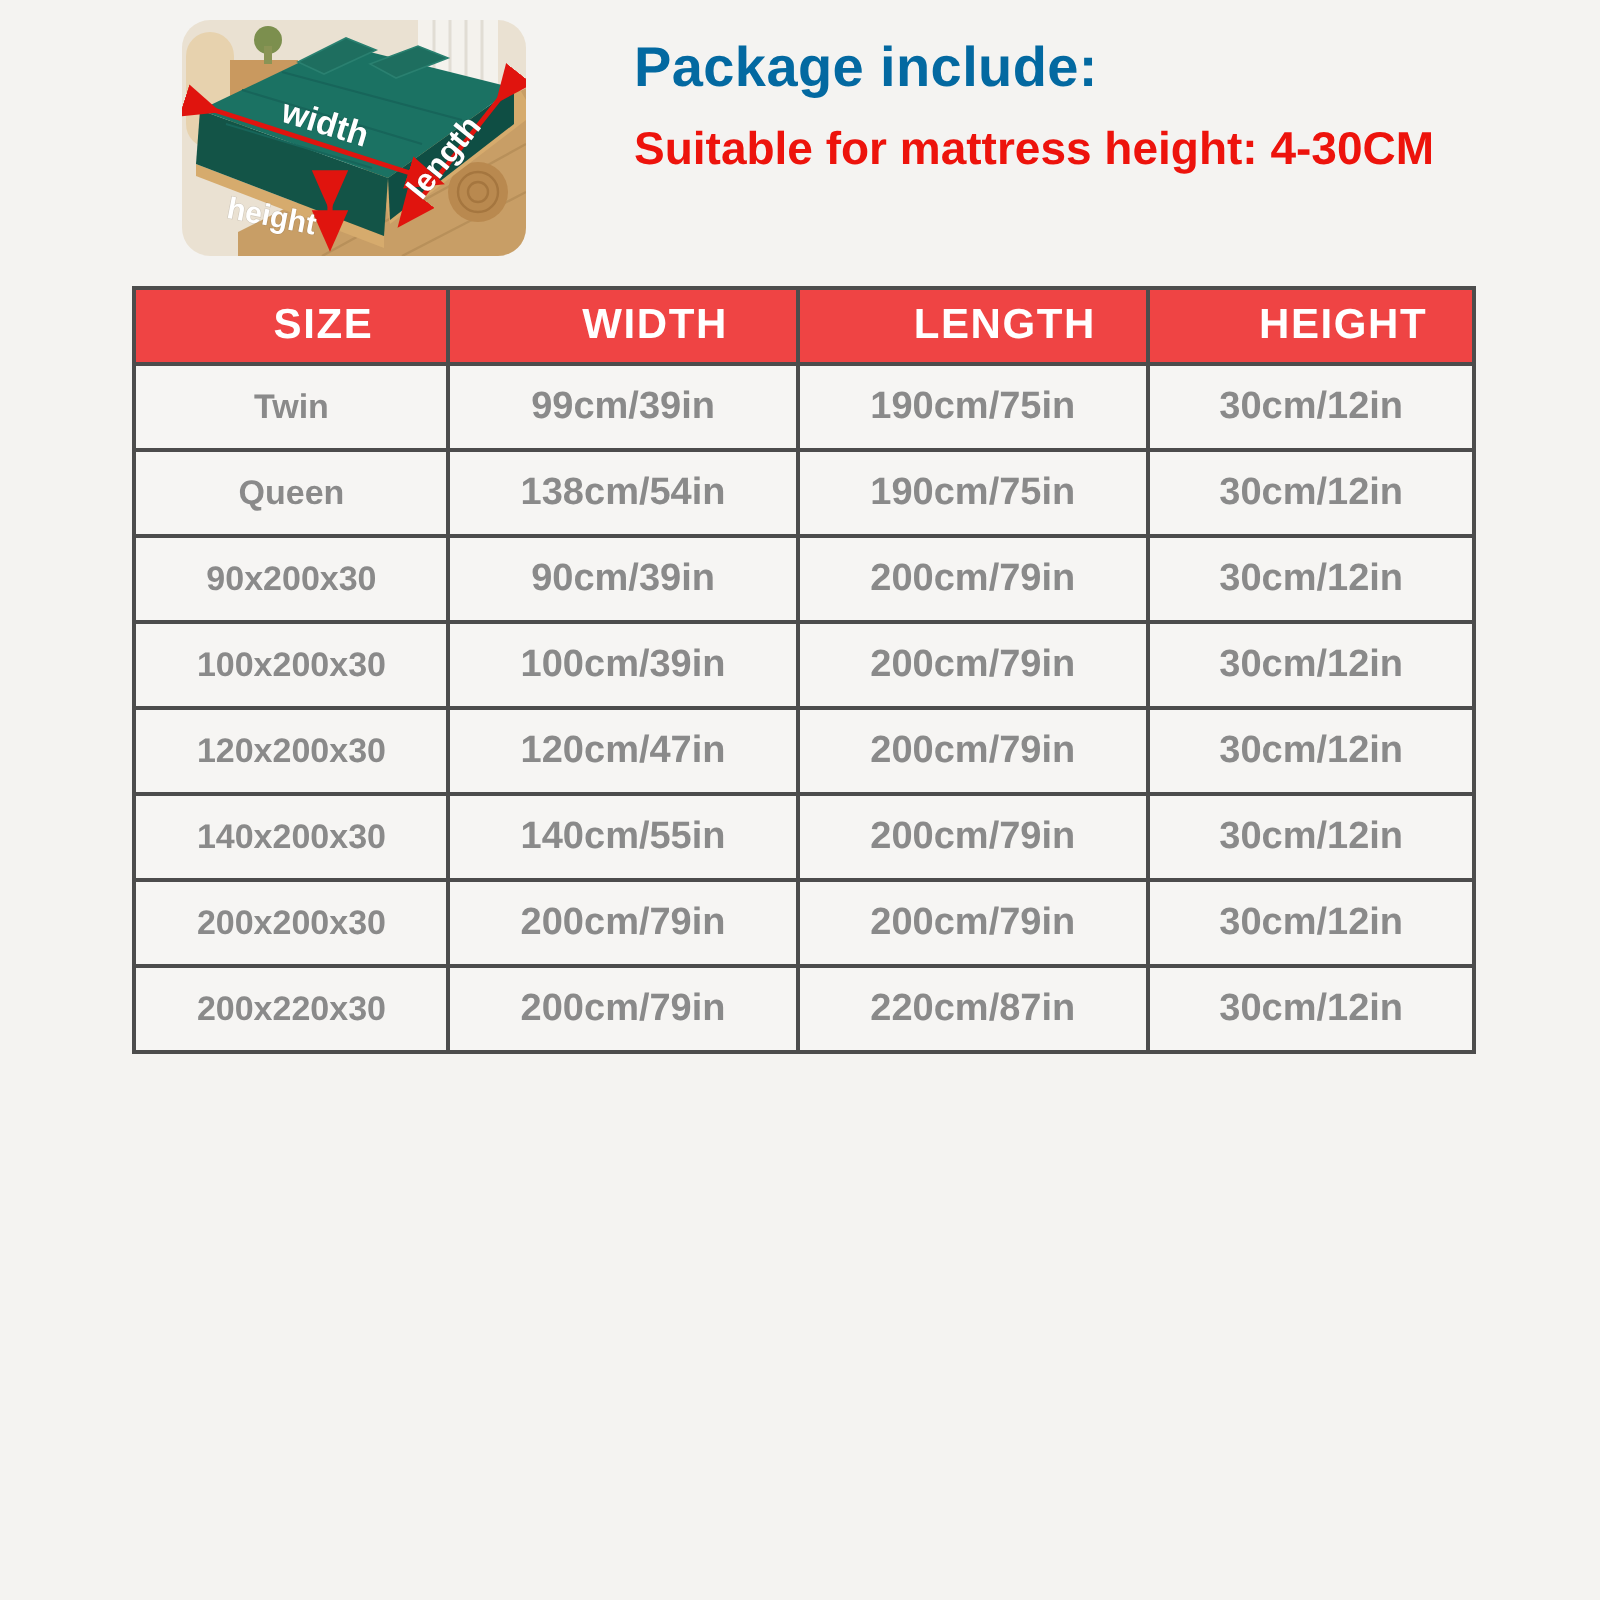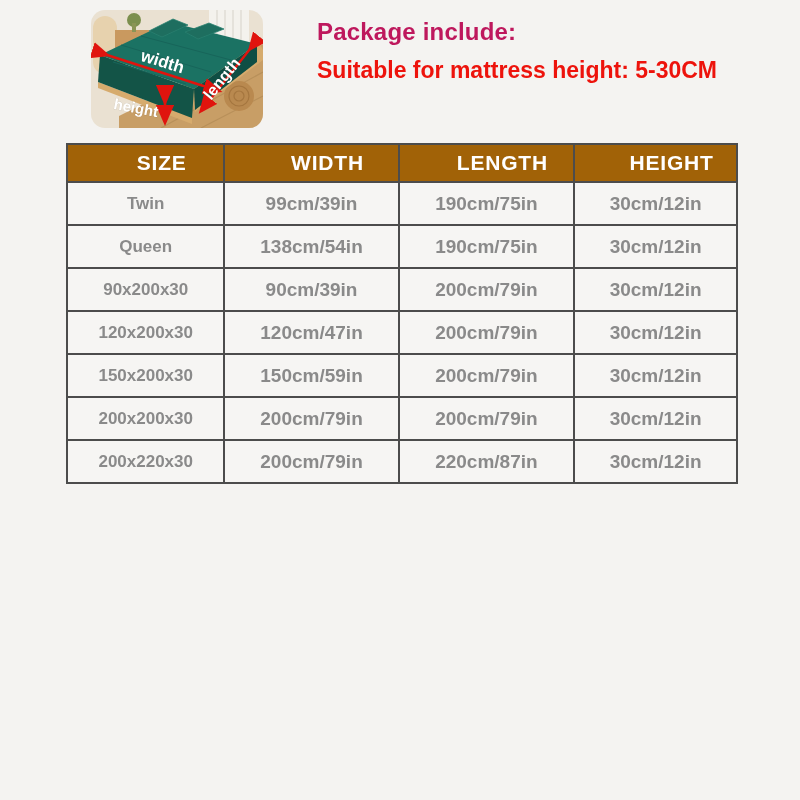--- a/index.html
+++ b/index.html
@@ -21,35 +21,35 @@
   .product-image svg { display: block; width: 100%; height: 100%; }
   .dim-label {
     fill: #ffffff; font-weight: bold;
     font-family: "Liberation Sans", sans-serif;
     paint-order: stroke; stroke: rgba(0,0,0,0.12); stroke-width: 0.6px;
   }
 
   
   .package-info { position: absolute; left: 317px; top: 20px; width: 470px; }
   .pkg-line {
-    color: #be185d; font-size: 24px; font-weight: bold;
+    color: #0369a1; font-size: 28px; font-weight: bold;
     line-height: 1.0; margin-bottom: 15px; letter-spacing: 0.2px;
   }
   .pkg-note {
     color: #ed130c; font-size: 23px; font-weight: bold;
     line-height: 1.0; margin-top: 2px;
   }
 
   
   table.size-table {
     position: absolute; left: 66px; top: 143px; width: 672px;
     border-collapse: collapse; table-layout: fixed;
   }
   .size-table th {
-    background: #a16207; color: #ffffff;
+    background: #ef4444; color: #ffffff;
     font-size: 21px; font-weight: bold; letter-spacing: 0.8px;
     height: 38px; border: 2px solid #4c4c4c; text-align: center; padding-left: 32px;
   }
   .size-table td {
     height: 43px; text-align: center; vertical-align: middle;
     font-weight: bold; font-size: 19px; color: #8a8a8a;
     border: 2px solid #4c4c4c; background: #f6f5f3;
   }
   .size-table td.size-cell { font-size: 17px; }
 </style>
@@ -95,21 +95,21 @@
       <line x1="74" y1="92" x2="74" y2="112" stroke="#e0140e" stroke-width="2.6" marker-start="url(#ah)" marker-end="url(#ah)"></line>
 
       <text class="dim-label" x="70" y="57" font-size="17" text-anchor="middle" transform="rotate(17 70 57)">width</text>
       <text class="dim-label" x="135" y="72" font-size="16" text-anchor="middle" transform="rotate(-51 135 72)">length</text>
       <text class="dim-label" x="44" y="103" font-size="15" text-anchor="middle" transform="rotate(11 44 103)">height</text>
     </svg>
   </div>
 
   <div class="package-info">
     <div class="pkg-line">Package include:</div>
-    <div class="pkg-note">Suitable for mattress height: 5-30CM</div>
+    <div class="pkg-note">Suitable for mattress height: 4-30CM</div>
   </div>
 
   <table class="size-table">
     <colgroup>
       <col style="width:23.5%">
         <col style="width:26%">
         <col style="width:26.2%">
         <col style="width:24.3%">
     </colgroup>
     <thead>
@@ -142,36 +142,42 @@
 
 
 
         <tr>
           <td class="size-cell">90x200x30</td>
           <td>90cm/39in</td>
           <td>200cm/79in</td>
           <td>30cm/12in</td>
         </tr>
 
+        <tr>
+          <td class="size-cell">100x200x30</td>
+          <td>100cm/39in</td>
+          <td>200cm/79in</td>
+          <td>30cm/12in</td>
+        </tr>
 
         <tr>
           <td class="size-cell">120x200x30</td>
           <td>120cm/47in</td>
           <td>200cm/79in</td>
           <td>30cm/12in</td>
         </tr>
 
 
-
         <tr>
-          <td class="size-cell">150x200x30</td>
-          <td>150cm/59in</td>
+          <td class="size-cell">140x200x30</td>
+          <td>140cm/55in</td>
           <td>200cm/79in</td>
           <td>30cm/12in</td>
         </tr>
+
 
 
 
         <tr>
           <td class="size-cell">200x200x30</td>
           <td>200cm/79in</td>
           <td>200cm/79in</td>
           <td>30cm/12in</td>
         </tr>
 

